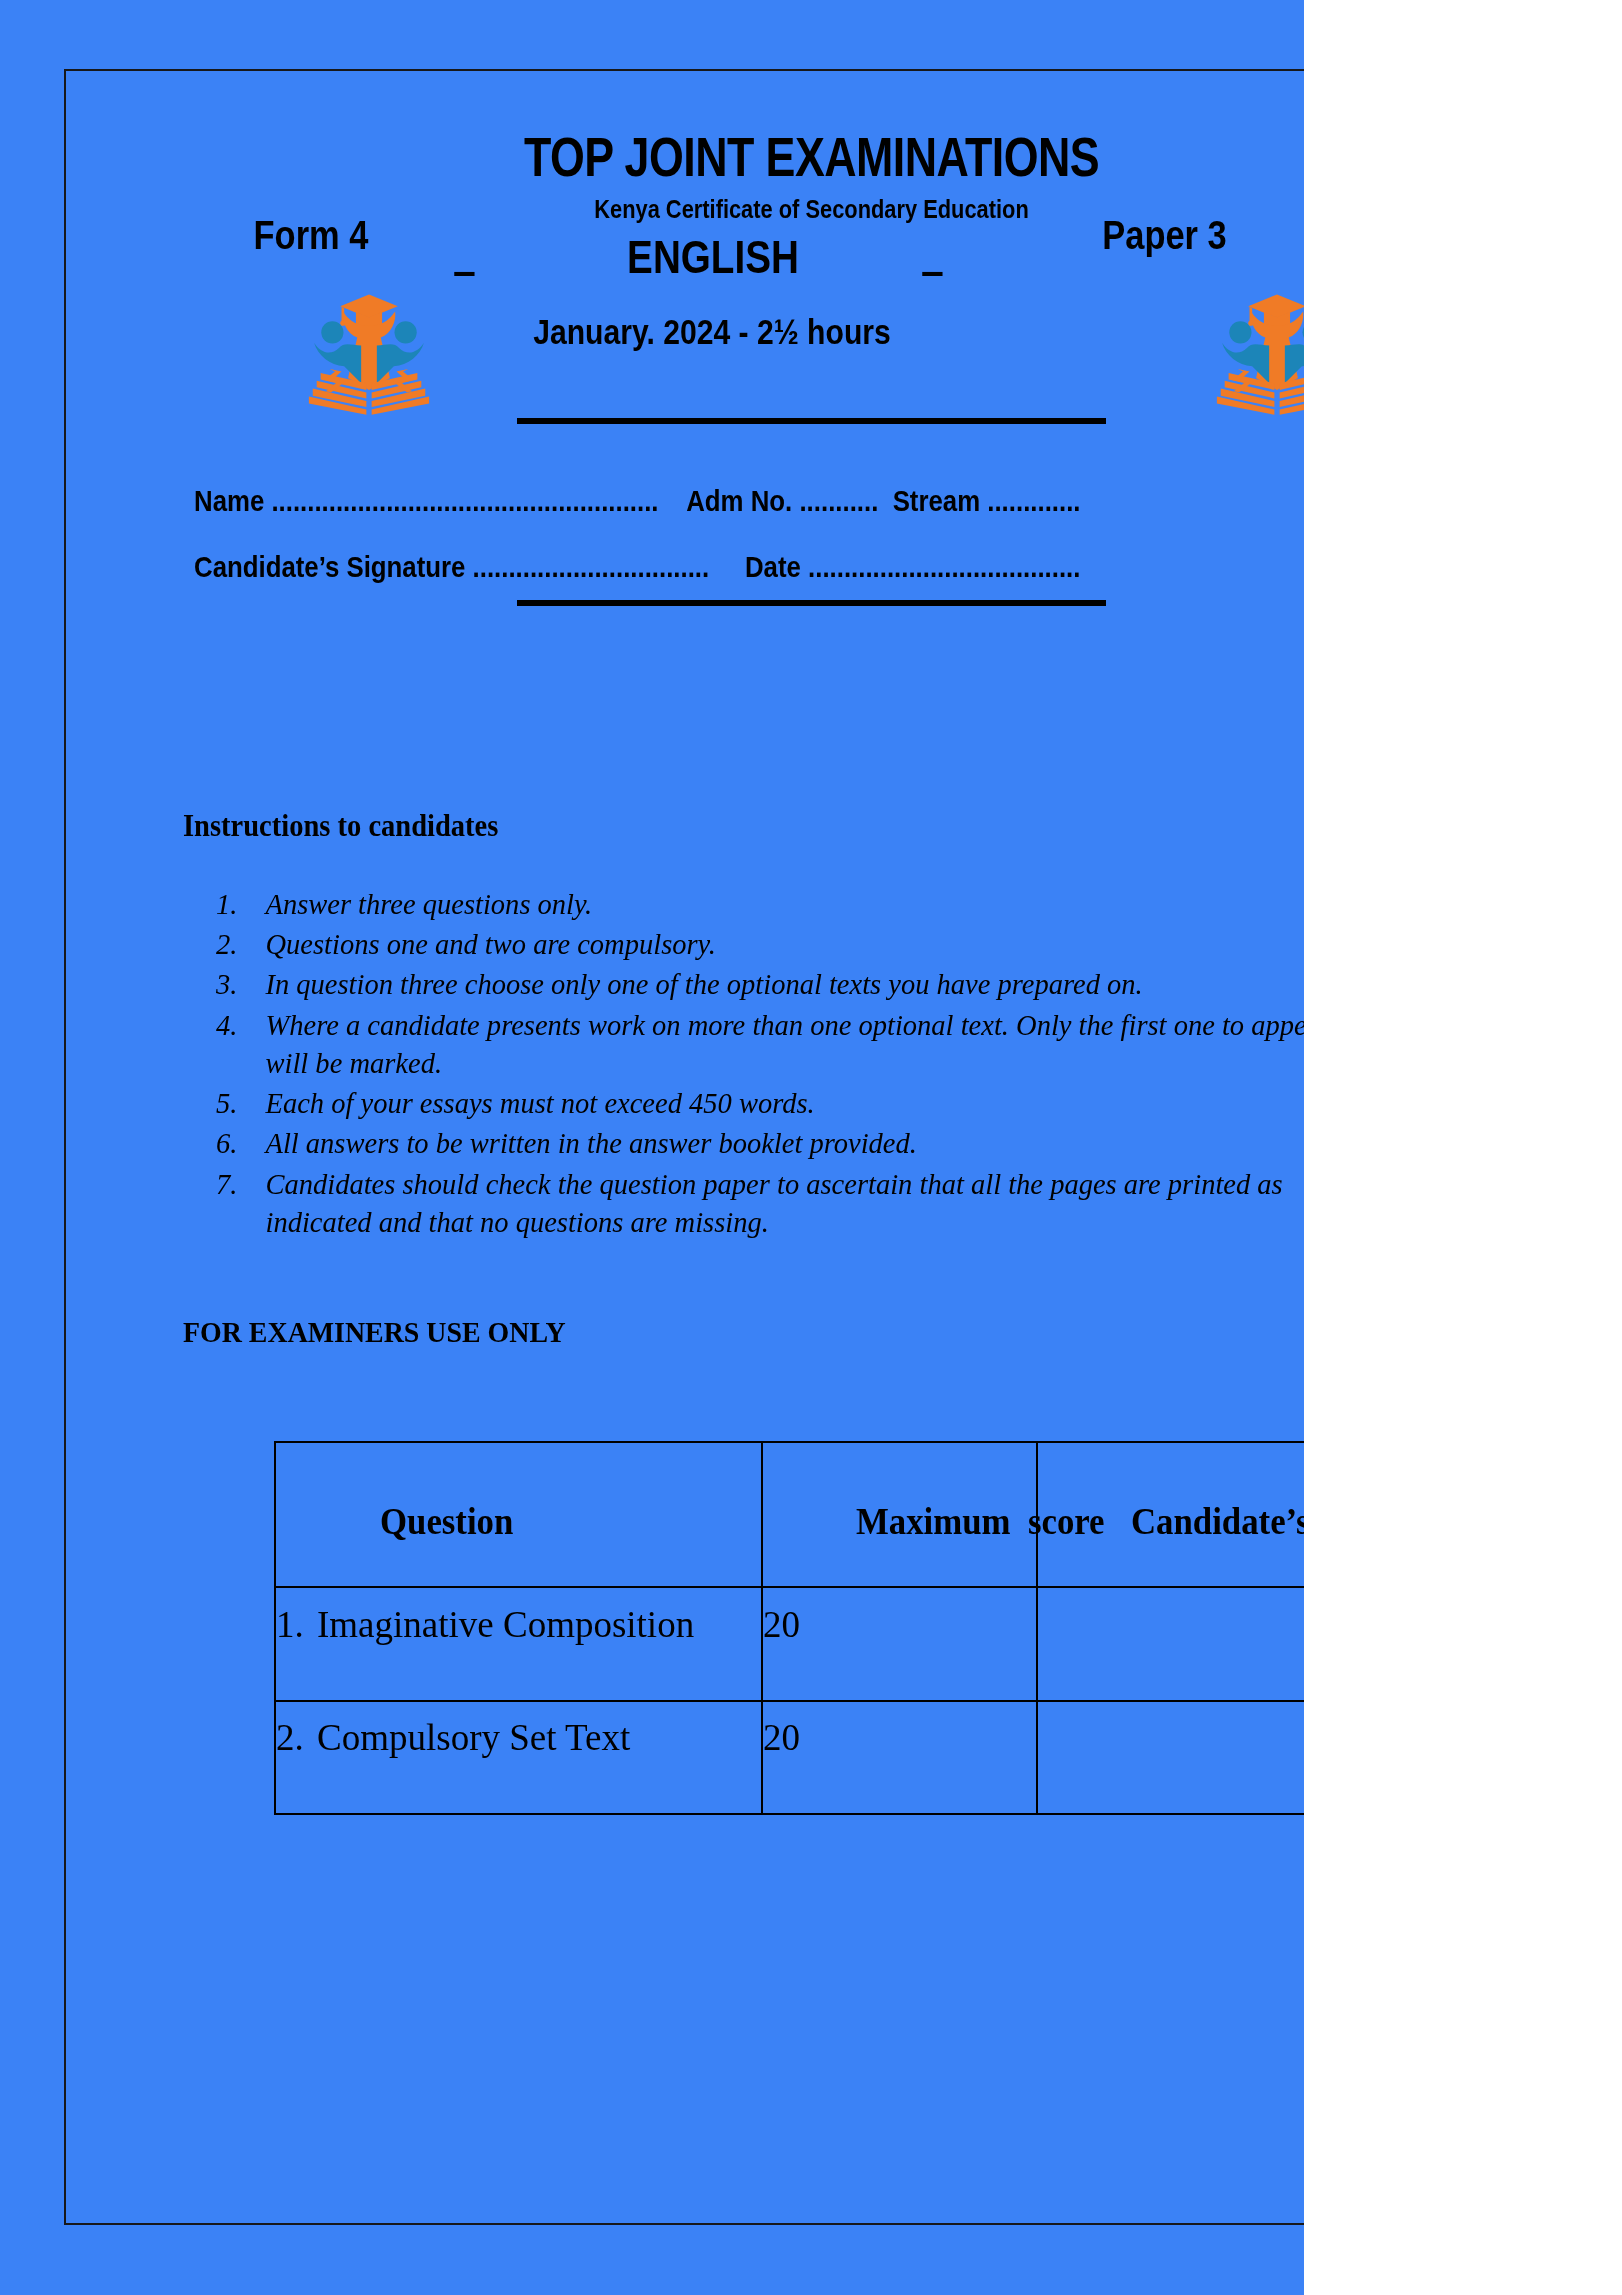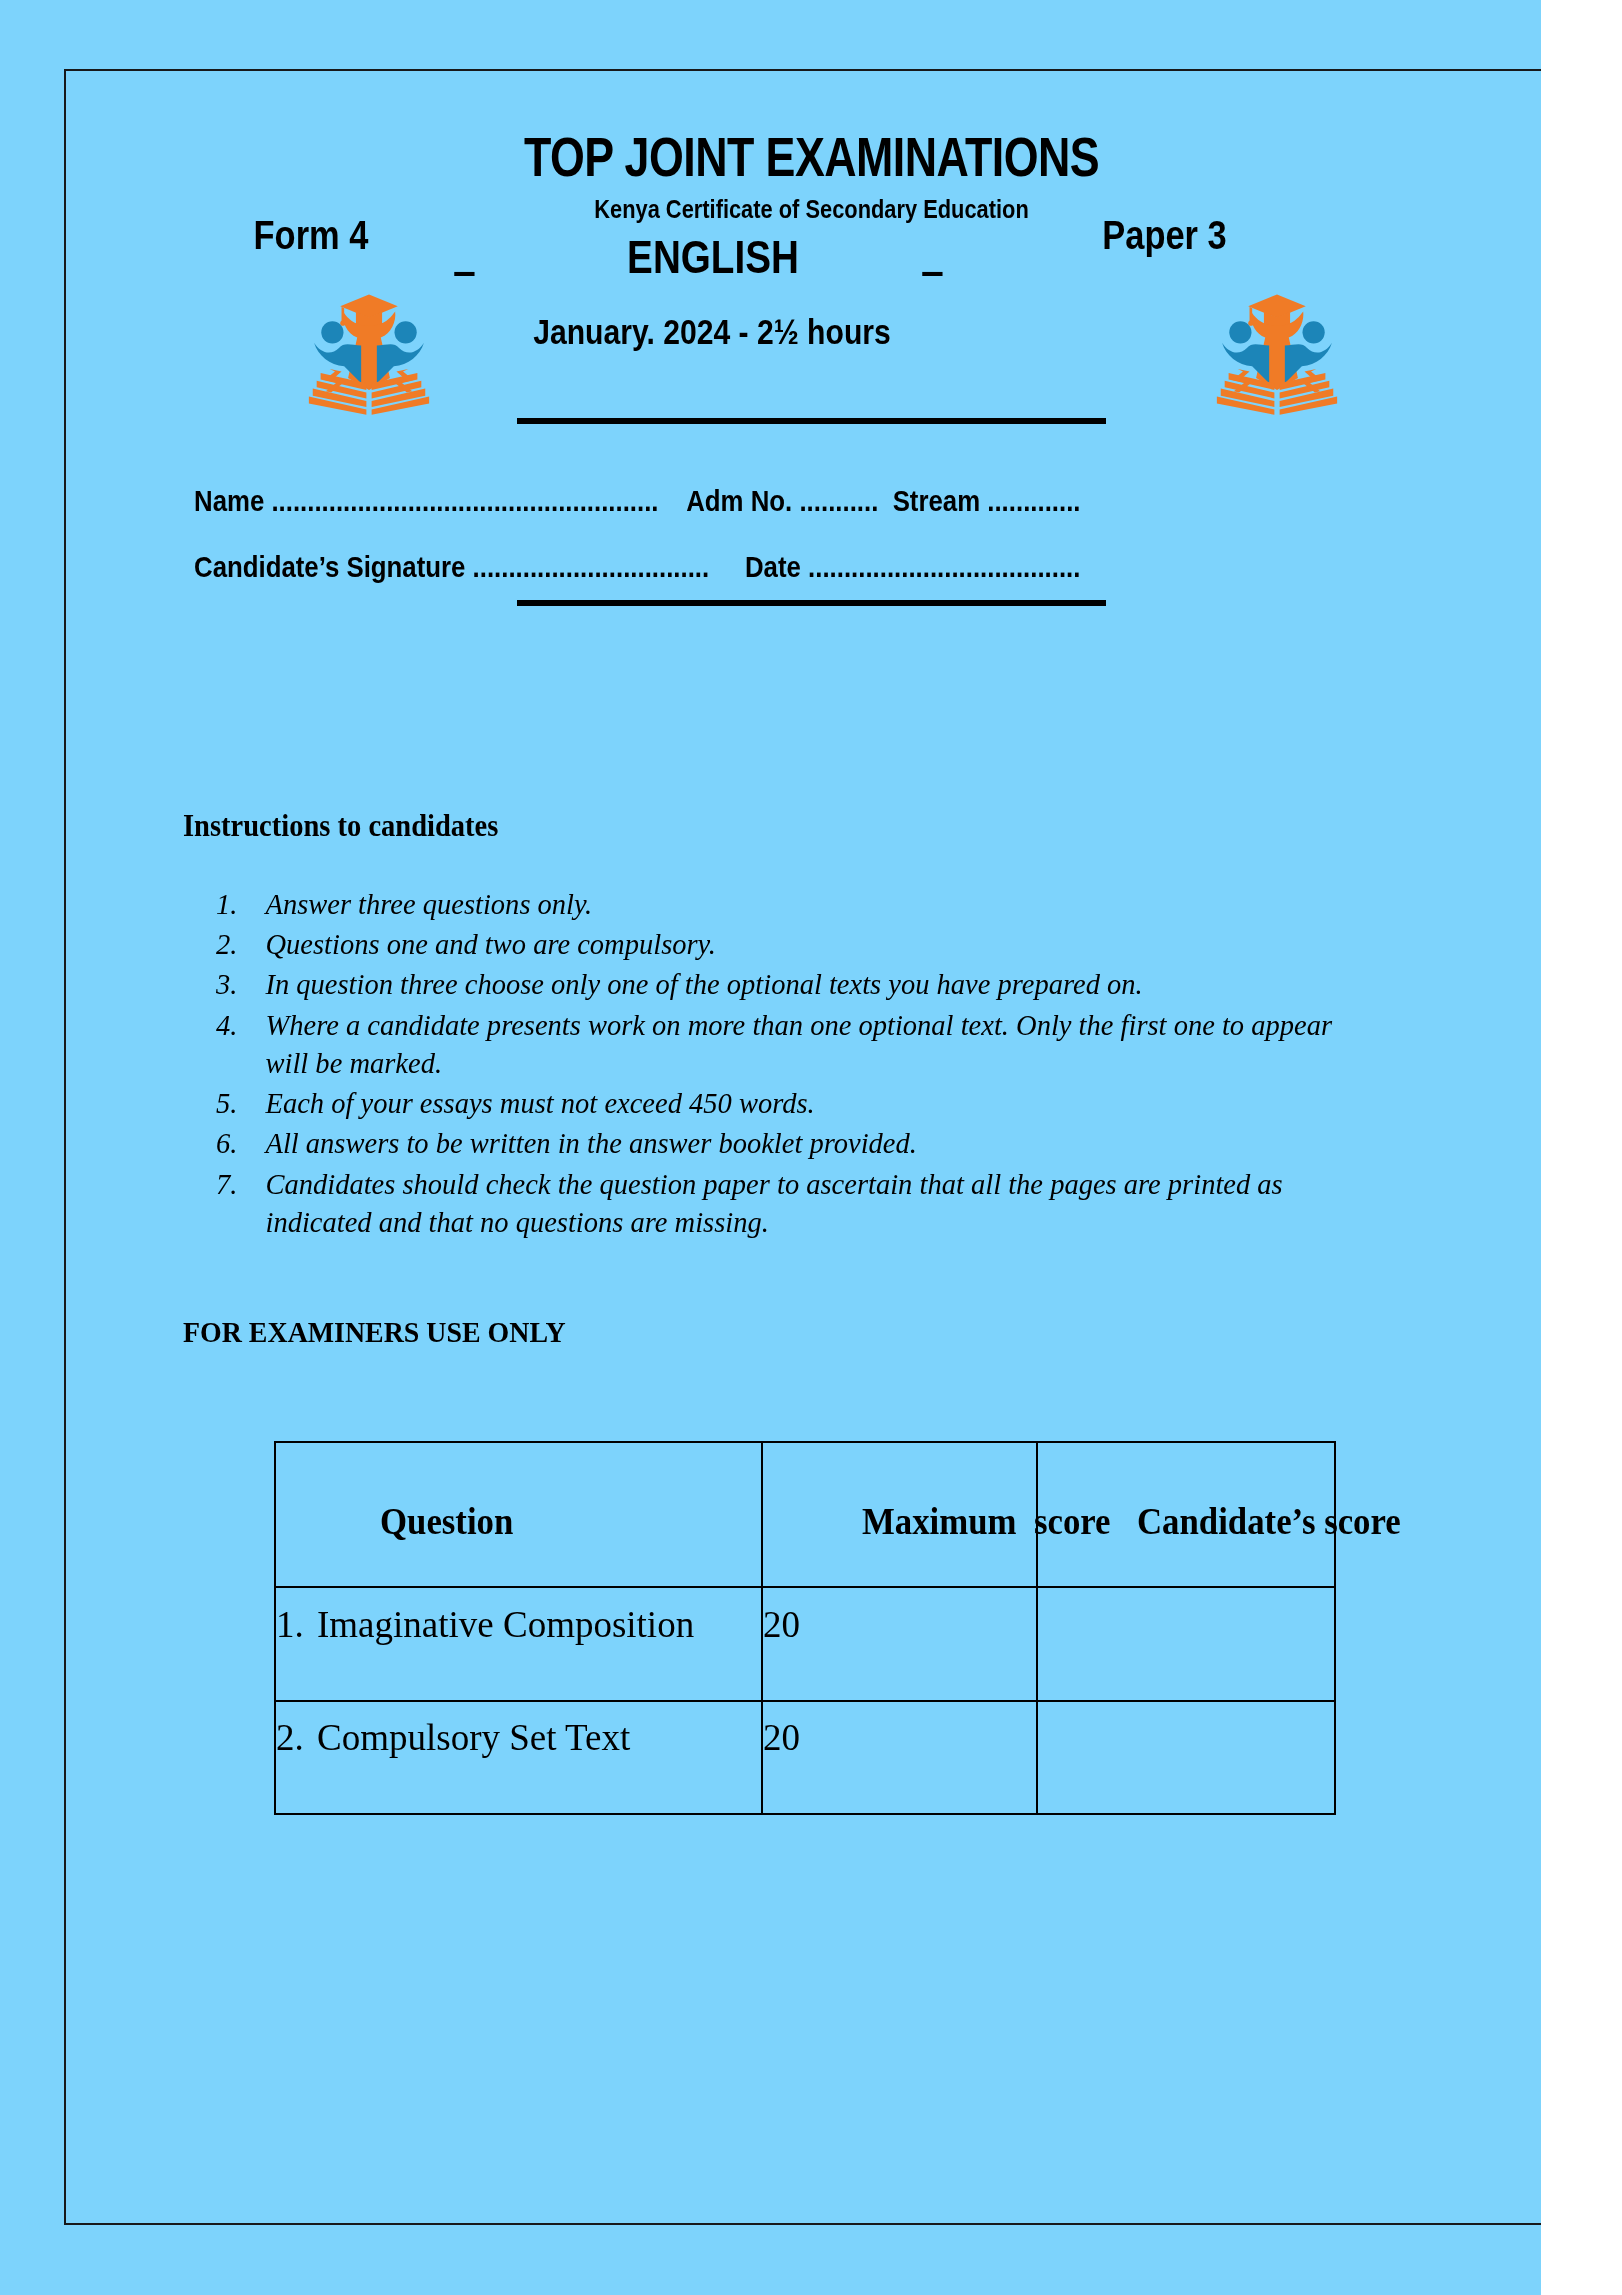--- a/index.html
+++ b/index.html
@@ -11,23 +11,23 @@
     width: 1623px;
     height: 2295px;
     font-family: "Liberation Serif", serif;
     color: #000000;
     -webkit-font-smoothing: none;
   }
 
   .page {
     position: absolute;
     left: 0; top: 0;
-    width: 1541px;
+    width: 1304px;
     height: 2295px;
-    background: #7dd3fc;
+    background: #3b82f6;
     overflow: hidden;
   }
 
   
   .page-border {
     position: absolute;
     left: 64px;
     top: 69px;
     width: 1495px;
     height: 2156px;
@@ -253,21 +253,21 @@
   .col-c  { width: 298px; }
 
   .score-table thead th {
     font-weight: 700;
     text-align: left;
     height: 101px;
     padding: 14.4px 0 0 11.8px;
     white-space: pre;
   }
   .score-table thead th.center-head {
-    padding-left: 6px;
+    padding-left: 0;
   }
   .hdr-inner { display: inline-block; transform: scaleX(0.94); transform-origin: left top; }
 
   .score-table tbody td {
     height: 97px;
     padding-top: 14.4px;
   }
   .q-cell { padding-left: 77px; }
   .q-cell .q-num { display: inline-block; width: 41px; }
   .m-cell { text-align: left; padding-left: 0; }

